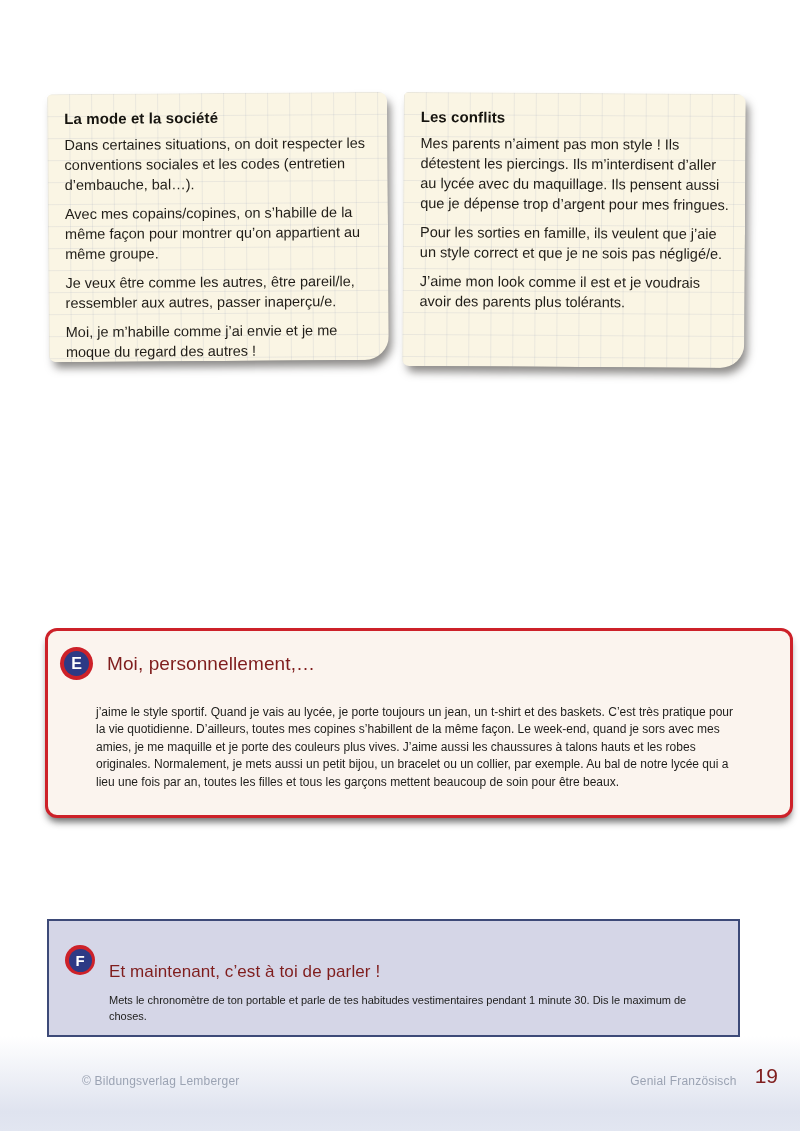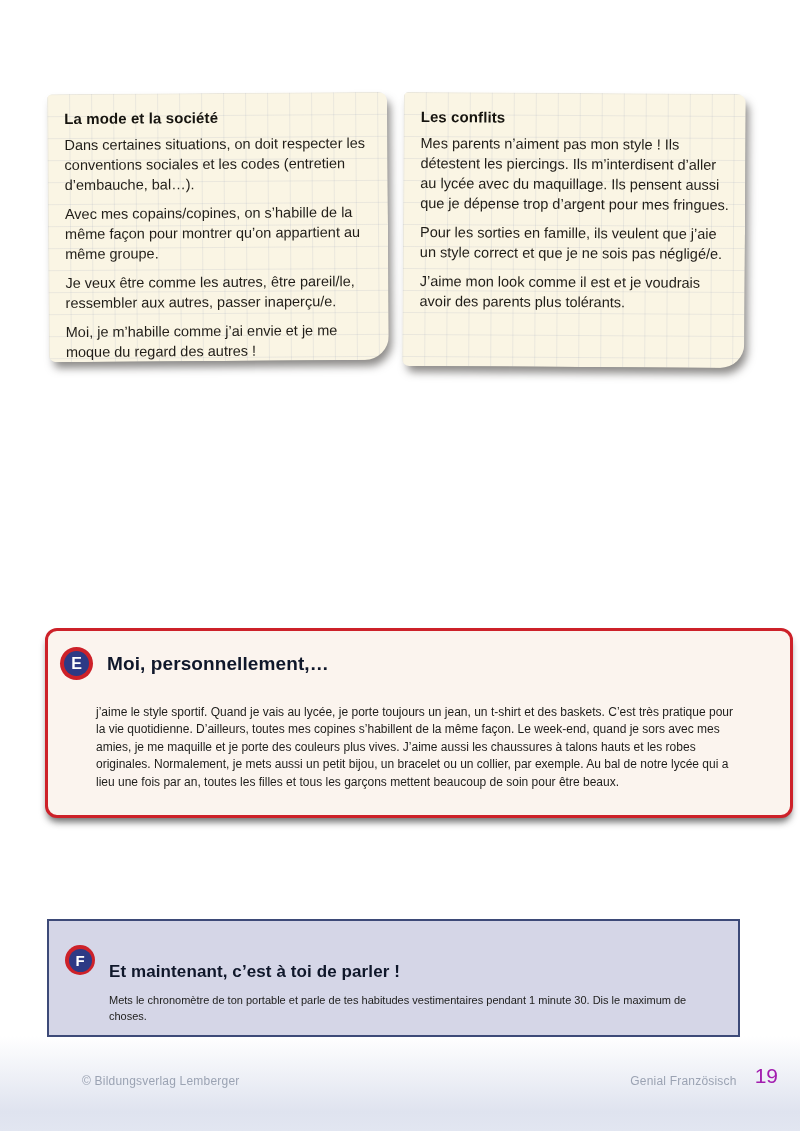--- a/index.html
+++ b/index.html
@@ -53,21 +53,21 @@
     background:#cd2129;
     display:flex; align-items:center; justify-content:center;
     flex:0 0 auto;
   }
   .badge-inner {
     width:25px; height:25px; border-radius:50%;
     background:#2d3a85; color:#ffffff;
     font-weight:bold; font-size:16px;
     display:flex; align-items:center; justify-content:center;
   }
-  .box-title { font-size:19px; font-weight:bold; color:#0f172a; letter-spacing:0.1px; }
+  .box-title { font-size:19px; font-weight:normal; color:#7f1d1d; letter-spacing:0.1px; }
   .box-e .box-body {
     margin:24px 0 0 36px;
     font-size:12px; line-height:1.45; color:#1d1d1b;
   }
 
   
   .box-f {
     position:absolute;
     left:47px; top:919px; width:693px; height:118px;
     background:#d5d6e7;
@@ -85,21 +85,21 @@
 
   
   .footer {
     position:absolute; left:82px; right:22px; top:1064px;
     display:flex; justify-content:space-between; align-items:baseline;
     z-index:2;
   }
   .footer-left { font-size:12px; color:#9ba3b3; letter-spacing:0.2px; }
   .footer-right { display:flex; align-items:flex-end; gap:18px; }
   .footer-brand { font-size:12px; color:#9ba3b3; letter-spacing:0.2px; }
-  .page-num { font-size:21px; color:#a21caf; font-weight:normal; }
+  .page-num { font-size:21px; color:#7f1d1d; font-weight:normal; }
 </style>
 </head>
 <body>
 
 <div class="page">
 
   <div class="note note-1">
     <h3>La mode et la société</h3>
     <p>Dans certaines situations, on doit respecter les conventions sociales et les codes (entretien d’embauche, bal…).</p>
     <p>Avec mes copains/copines, on s’habille de la même façon pour montrer qu’on appartient au même groupe.</p>

